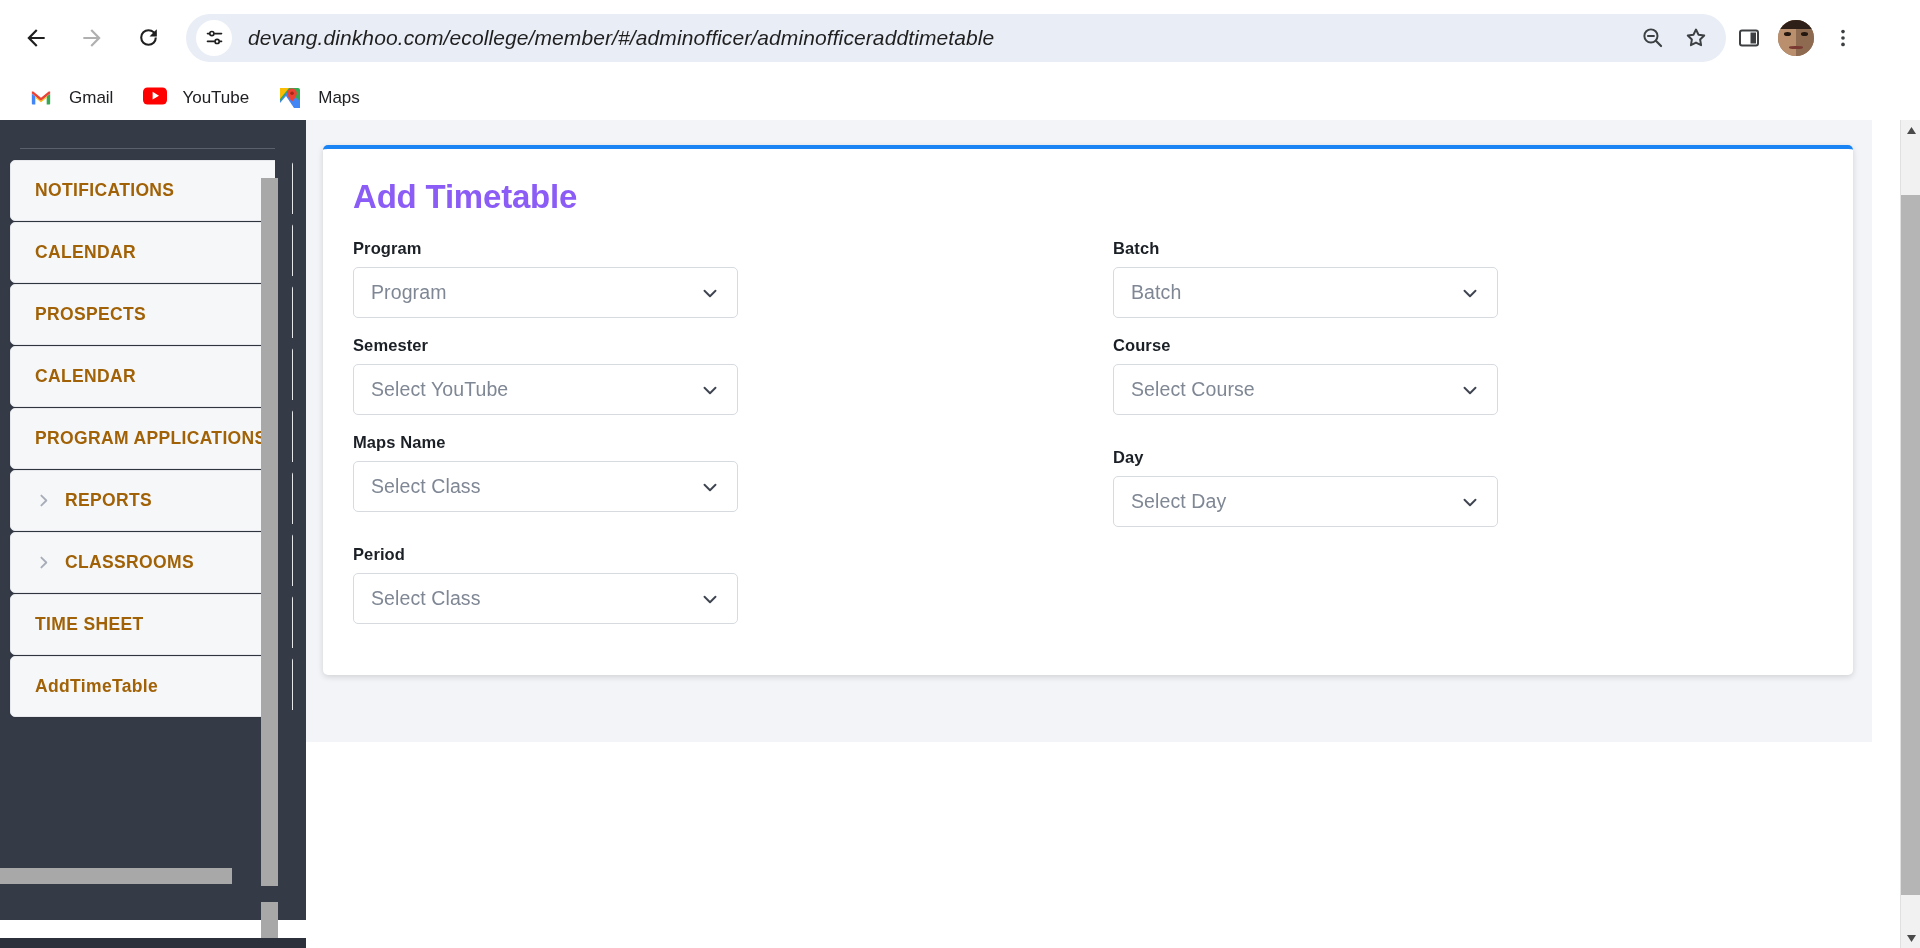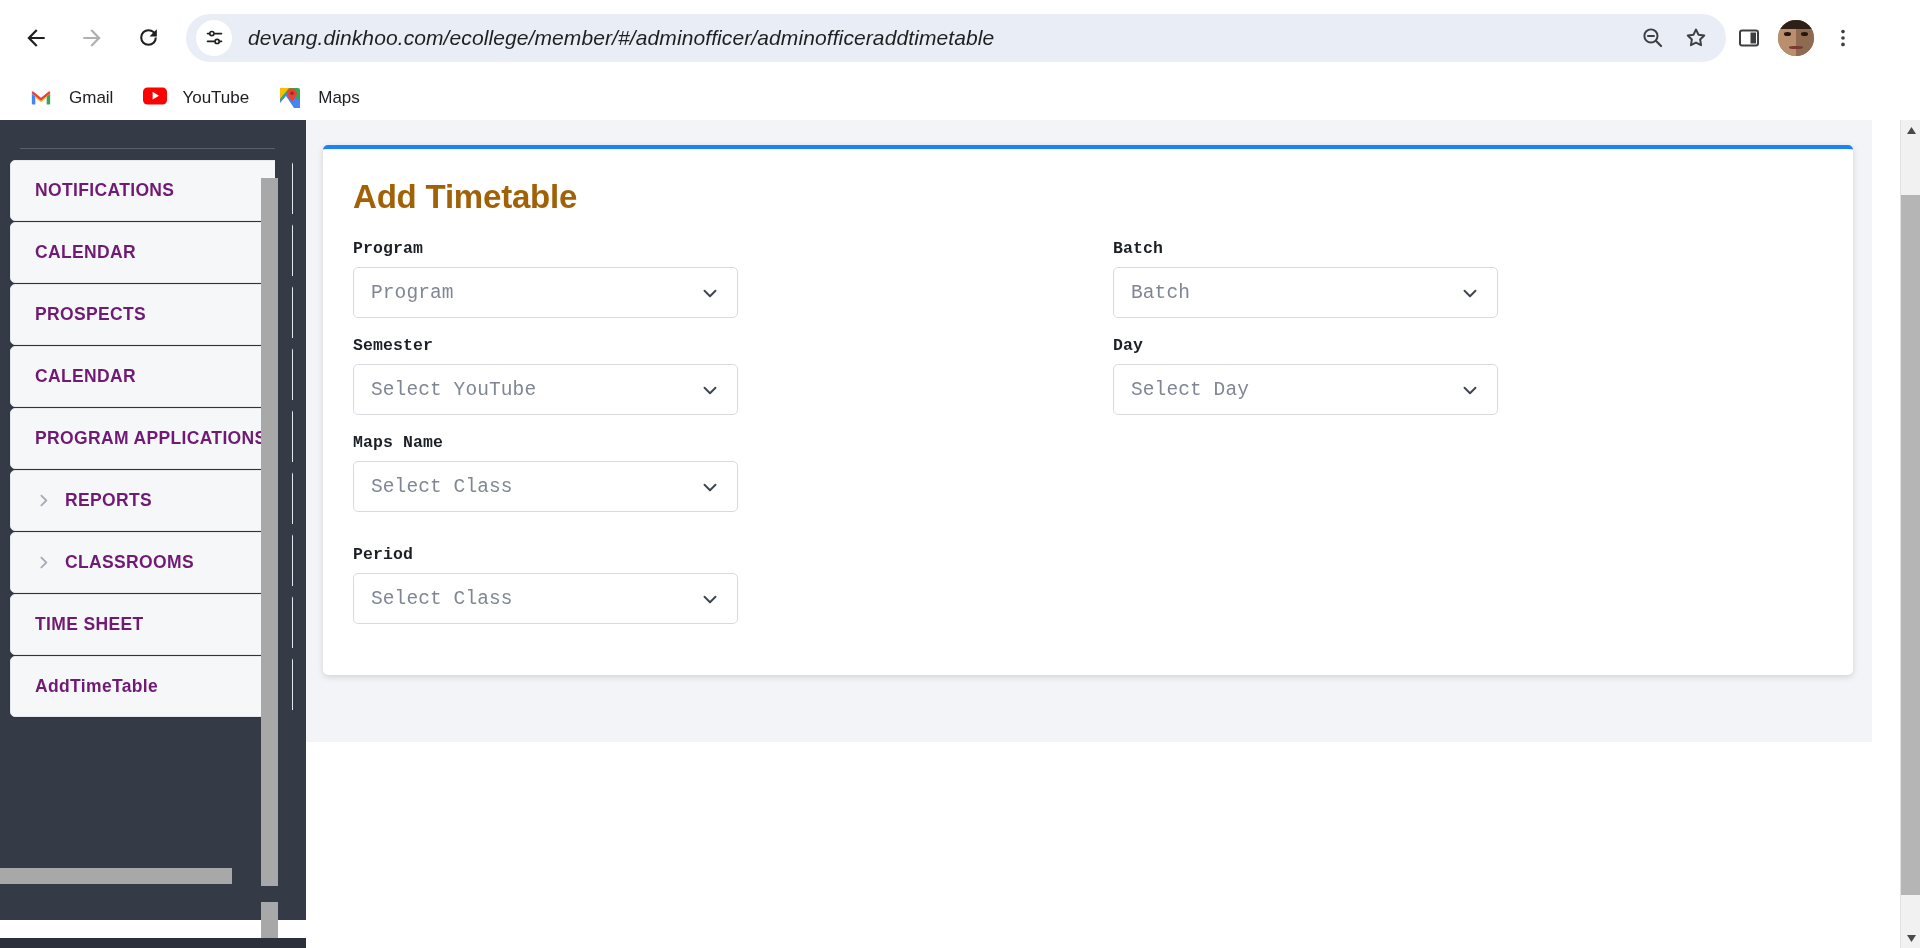--- a/index.html
+++ b/index.html
@@ -176,21 +176,21 @@
     box-shadow: 0 1px 2px rgba(0,0,0,0.10);
   }
   .nav-item .caret {
     margin-right: 13px;
     display: flex; align-items: center;
     flex: 0 0 auto;
   }
   .nav-item .nav-label {
     font-size: 17.5px;
     font-weight: bold;
-    color: #701a75;
+    color: #a16207;
     letter-spacing: 0.35px;
     white-space: nowrap;
   }
   .nav-item .notch {
     position: absolute; right: -6px; bottom: -2px;
     width: 19px; height: 8px;
     background: #343a46;
   }
 
   
@@ -209,29 +209,29 @@
     width: 1530px; height: 530px;
     background: #ffffff;
     border-top: 4px solid #1a84f5;
     border-radius: 5px;
     box-shadow: 0 2px 6px rgba(0,0,0,0.14);
   }
   .card-title {
     position: absolute; left: 30px; top: 29px;
     font-size: 33px;
     font-weight: bold;
-    color: #a16207;
+    color: #8b5cf6;
     letter-spacing: -0.2px;
   }
   .form-grid {
     position: absolute; left: 30px; top: 90px;
     width: 1470px;
     display: flex;
   }
-  .form-col { width: 760px; font-family: Liberation Mono, monospace; }
+  .form-col { width: 760px; }
   .form-col.right { width: 710px; }
 
   .field-label {
     font-size: 16.5px;
     font-weight: bold;
     color: #1b2026;
     margin-bottom: 9px;
     letter-spacing: 0.1px;
   }
   .field-group { margin-bottom: 18px; }
@@ -553,20 +553,31 @@
             <div class="select-box">
               <span class="placeholder">Batch</span>
               <span class="chev">
                 <svg width="22" height="22" viewBox="0 0 24 24">
                   <path d="M6 9.5l6 6 6-6" fill="none" stroke="#3e4450" stroke-width="2.1" stroke-linecap="round" stroke-linejoin="round"></path>
                 </svg>
               </span>
             </div>
           </div>
 
+          <div class="field-group gap">
+            <div class="field-label">Course</div>
+            <div class="select-box">
+              <span class="placeholder">Select Course</span>
+              <span class="chev">
+                <svg width="22" height="22" viewBox="0 0 24 24">
+                  <path d="M6 9.5l6 6 6-6" fill="none" stroke="#3e4450" stroke-width="2.1" stroke-linecap="round" stroke-linejoin="round"></path>
+                </svg>
+              </span>
+            </div>
+          </div>
 
           <div class="field-group">
             <div class="field-label">Day</div>
             <div class="select-box">
               <span class="placeholder">Select Day</span>
               <span class="chev">
                 <svg width="22" height="22" viewBox="0 0 24 24">
                   <path d="M6 9.5l6 6 6-6" fill="none" stroke="#3e4450" stroke-width="2.1" stroke-linecap="round" stroke-linejoin="round"></path>
                 </svg>
               </span>

